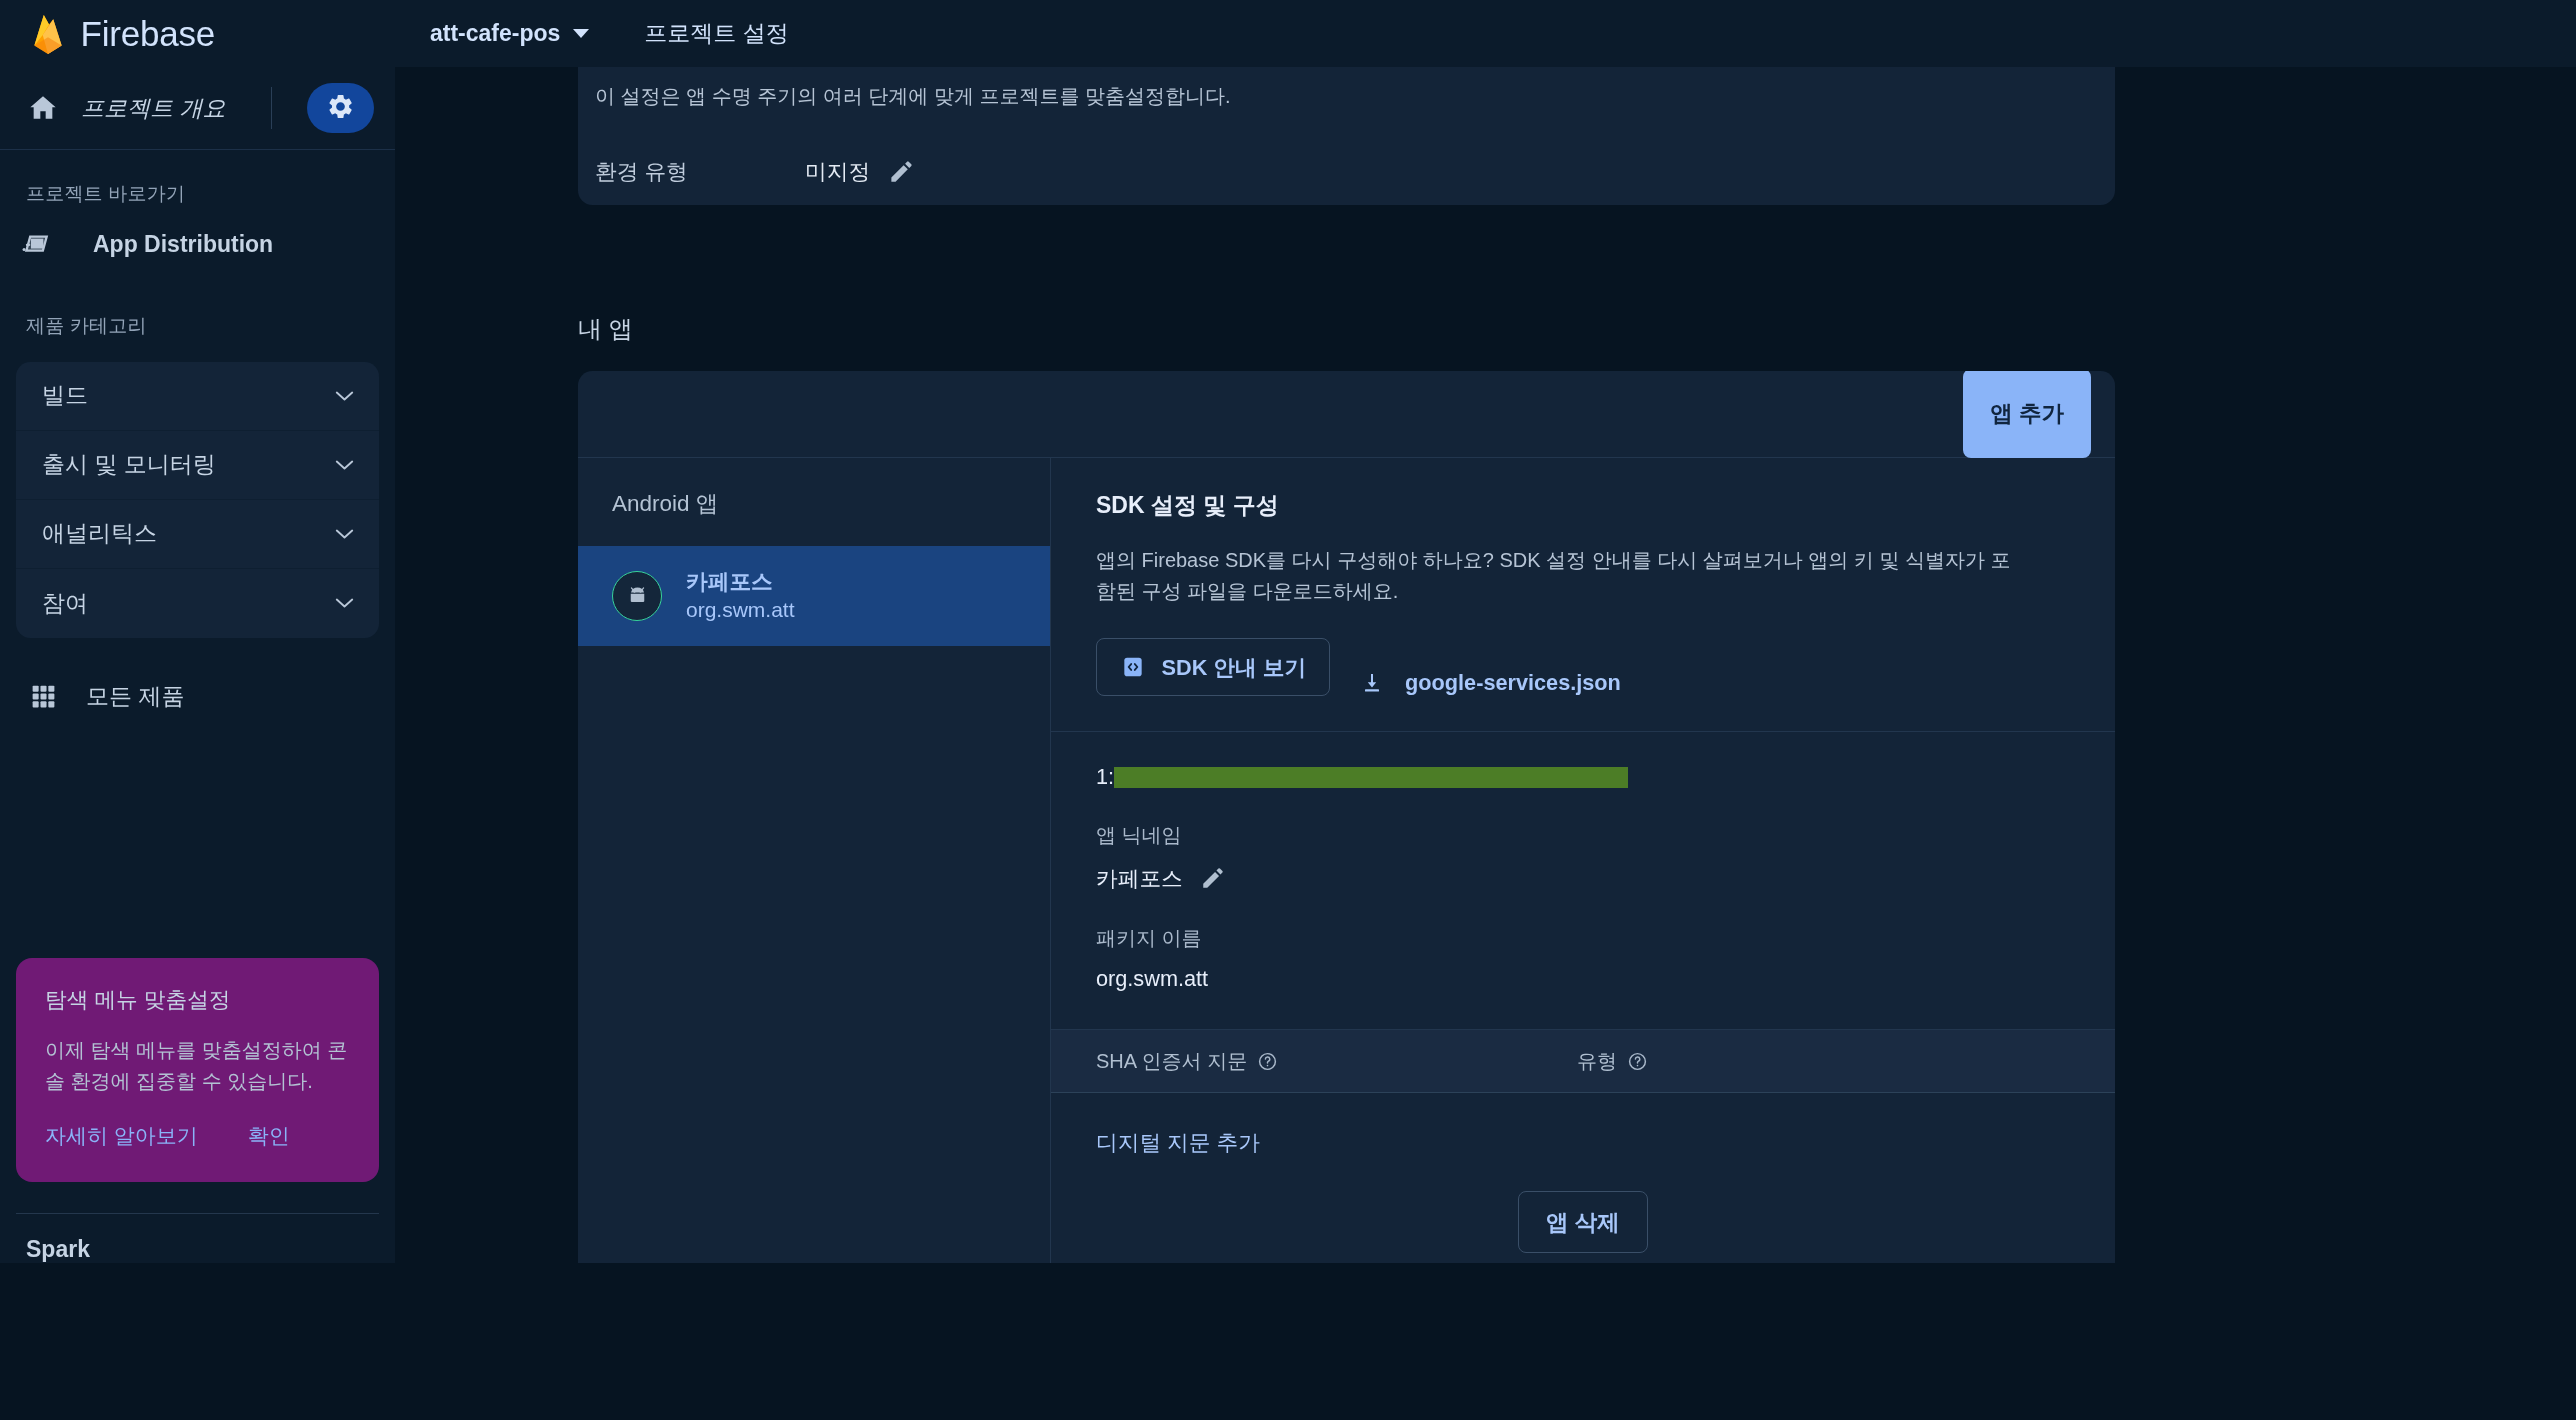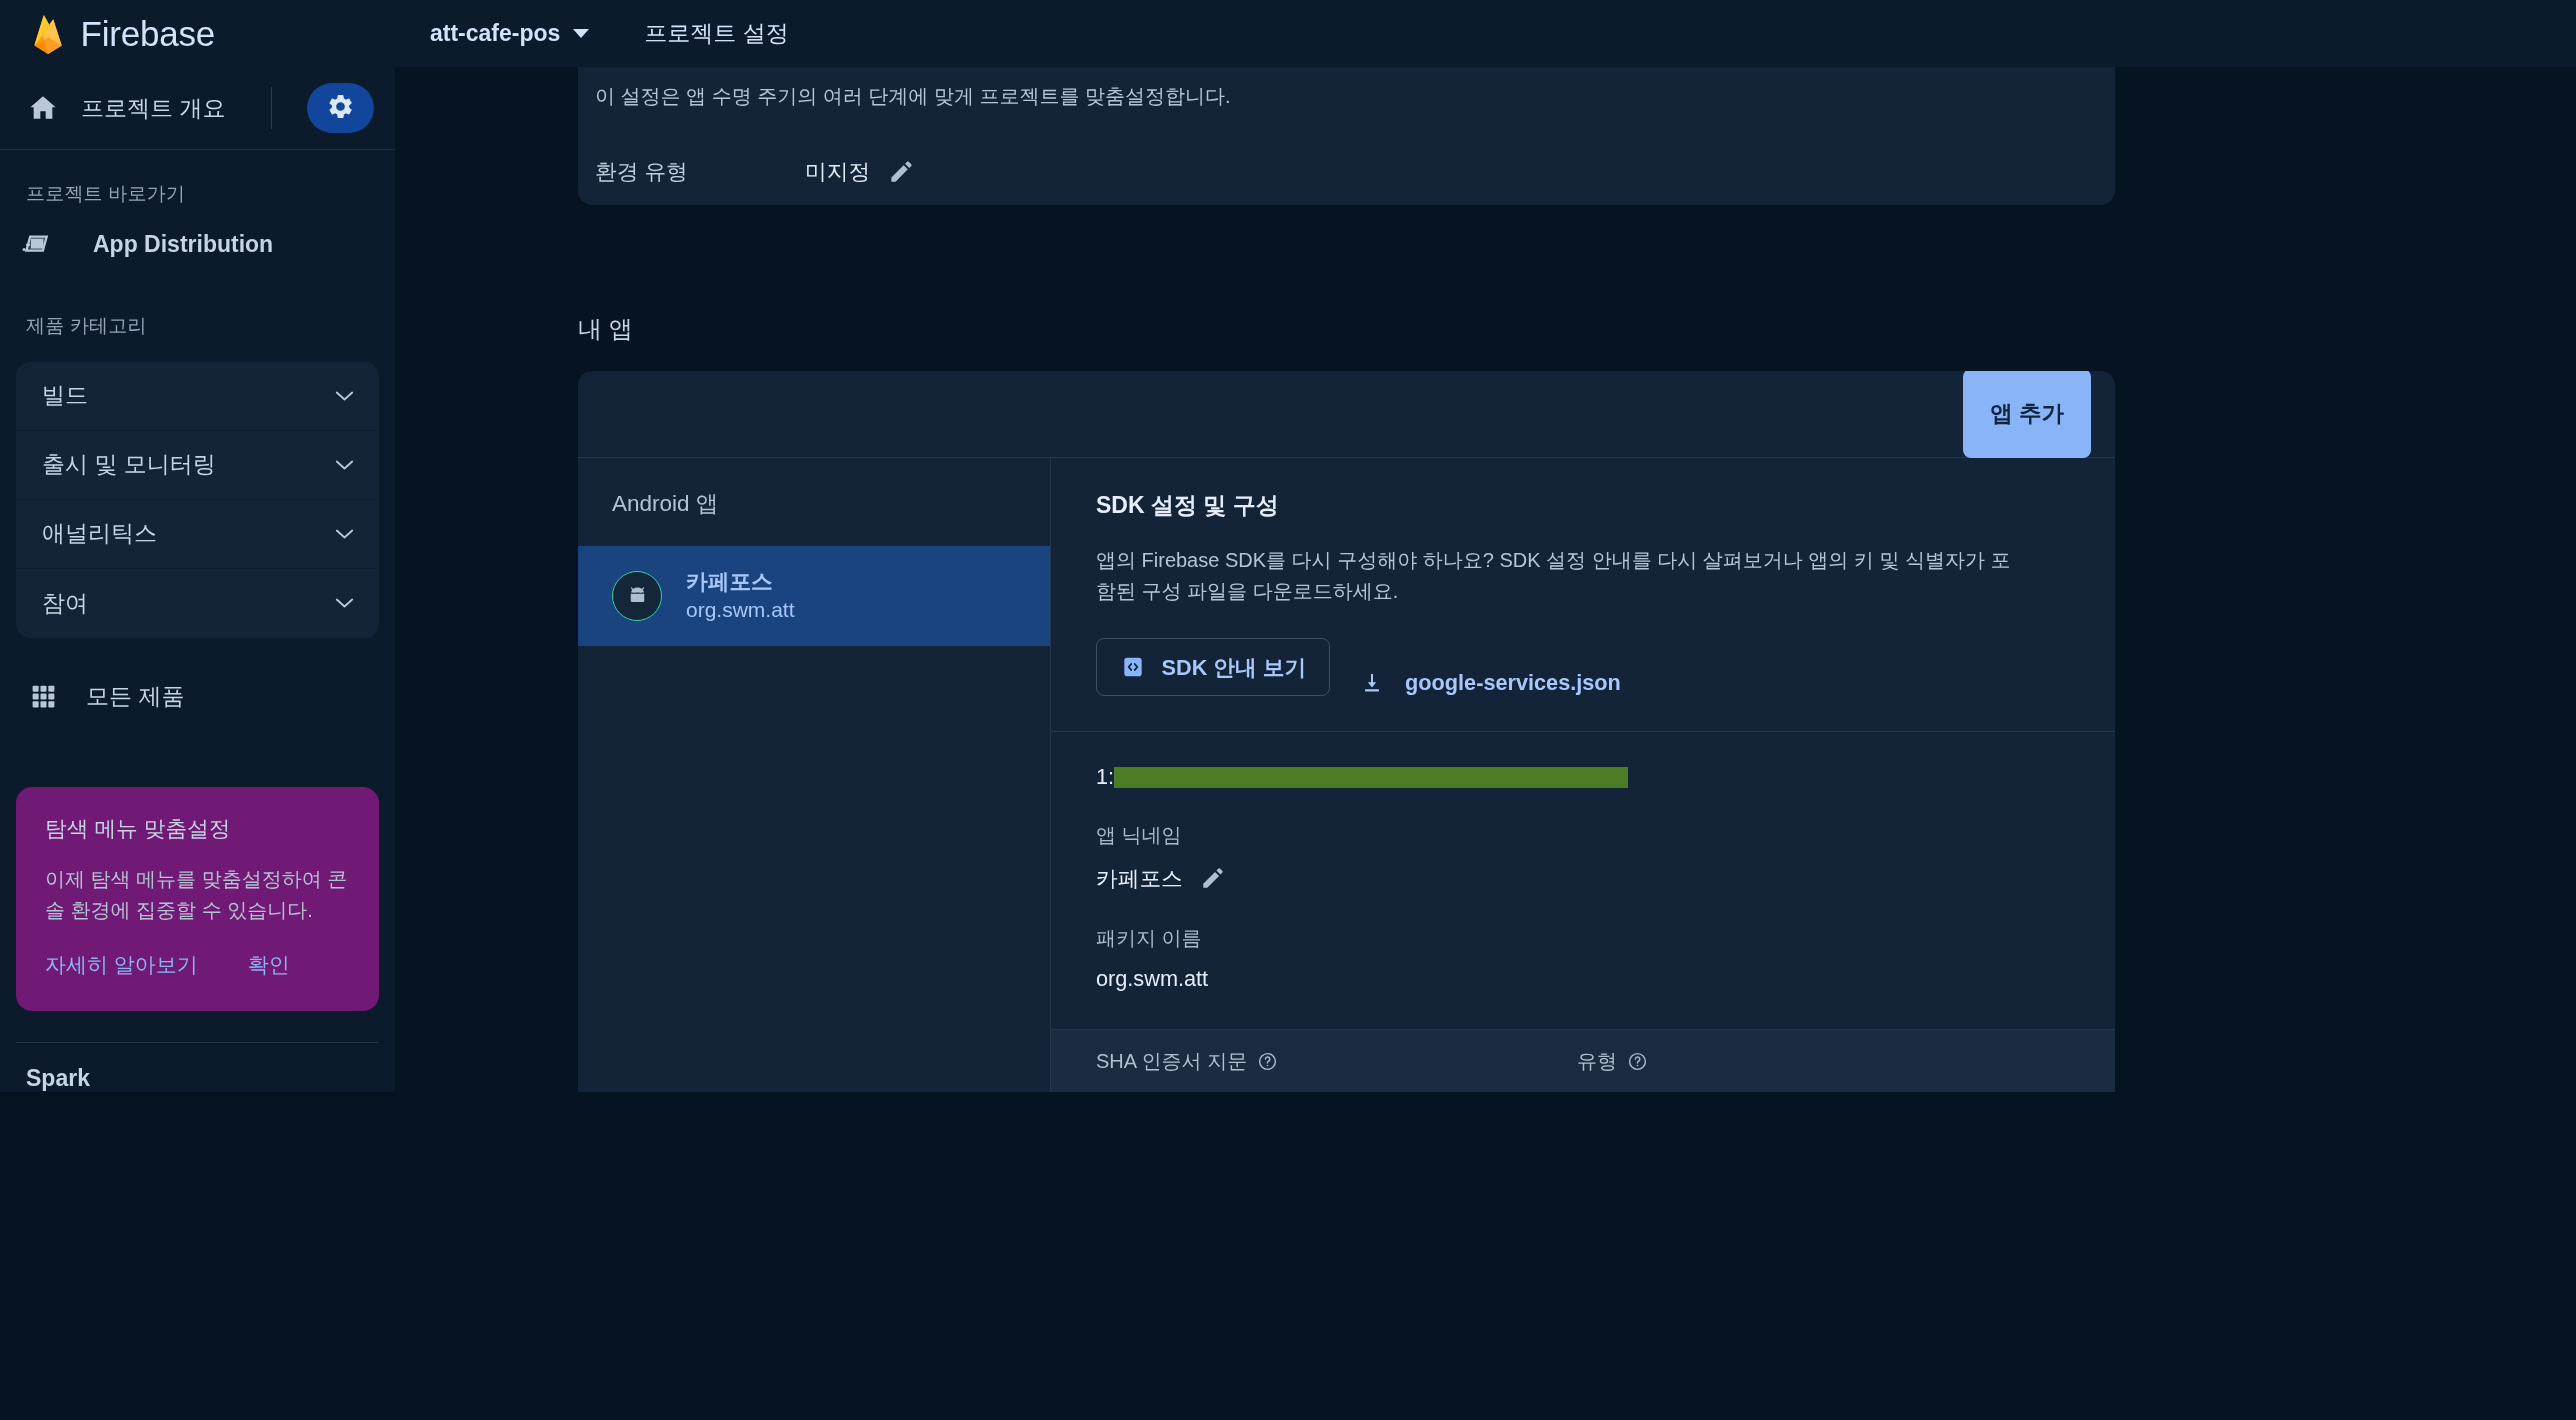--- a/index.html
+++ b/index.html
@@ -2,21 +2,21 @@
 <html style="font-size:13px"><head>
 <meta charset="utf-8">
 <style>
   * { box-sizing: border-box; margin: 0; padding: 0; }
   html, body {
     width: 2576px; height: 1420px;
     background: #061421;
     font-family: "Liberation Sans", "DejaVu Sans", sans-serif;
     overflow: hidden;
   }
-  .app { position: relative; width: 2576px; height: 1092px; display: flex; flex-direction: column; }
+  .app { position: relative; width: 2576px; height: 1263px; display: flex; flex-direction: column; }
 
   
   .topbar {
     height: 67px; flex: 0 0 67px;
     background: #0b1b2b;
     display: flex; align-items: center;
     position: relative;
   }
   .brand { display: flex; align-items: center; padding-left: 30.5px; width: 366px; gap: 16px; }
   .flame { width: 34px; height: 42px; position: relative; }
@@ -46,21 +46,21 @@
     background: #0b1b2b;
     position: relative;
     display: flex; flex-direction: column;
   }
   .sb-head {
     height: 83px; display: flex; align-items: center;
     padding: 0 21px 0 26px; gap: 21px;
     border-bottom: 0.8px solid #1c3048;
   }
   .home-icon { width: 34px; height: 34px; flex: 0 0 34px; display:flex; align-items:center; justify-content:center;}
-  .sb-head-label { font-size: 23px; color: #c6d4e4; flex: 1; }
+  .sb-head-label { font-size: 23px; color: #c6d4e4; flex: 1; font-style: italic; }
   .sb-divider-v { width: 0.8px; height: 42px; background: #2a3f57; margin-right: 14.4px; }
   .gear-btn {
     width: 67px; height: 50px; border-radius: 27px;
     background: #12469c; display: flex; align-items: center; justify-content: center;
     cursor: pointer;
   }
   .gear-btn svg { width: 29px; height: 29px; }
 
   .sb-section-label {
     font-size: 19px; color: #93a4b8; padding: 30.5px 0 0 26px; letter-spacing: 0.2px;

